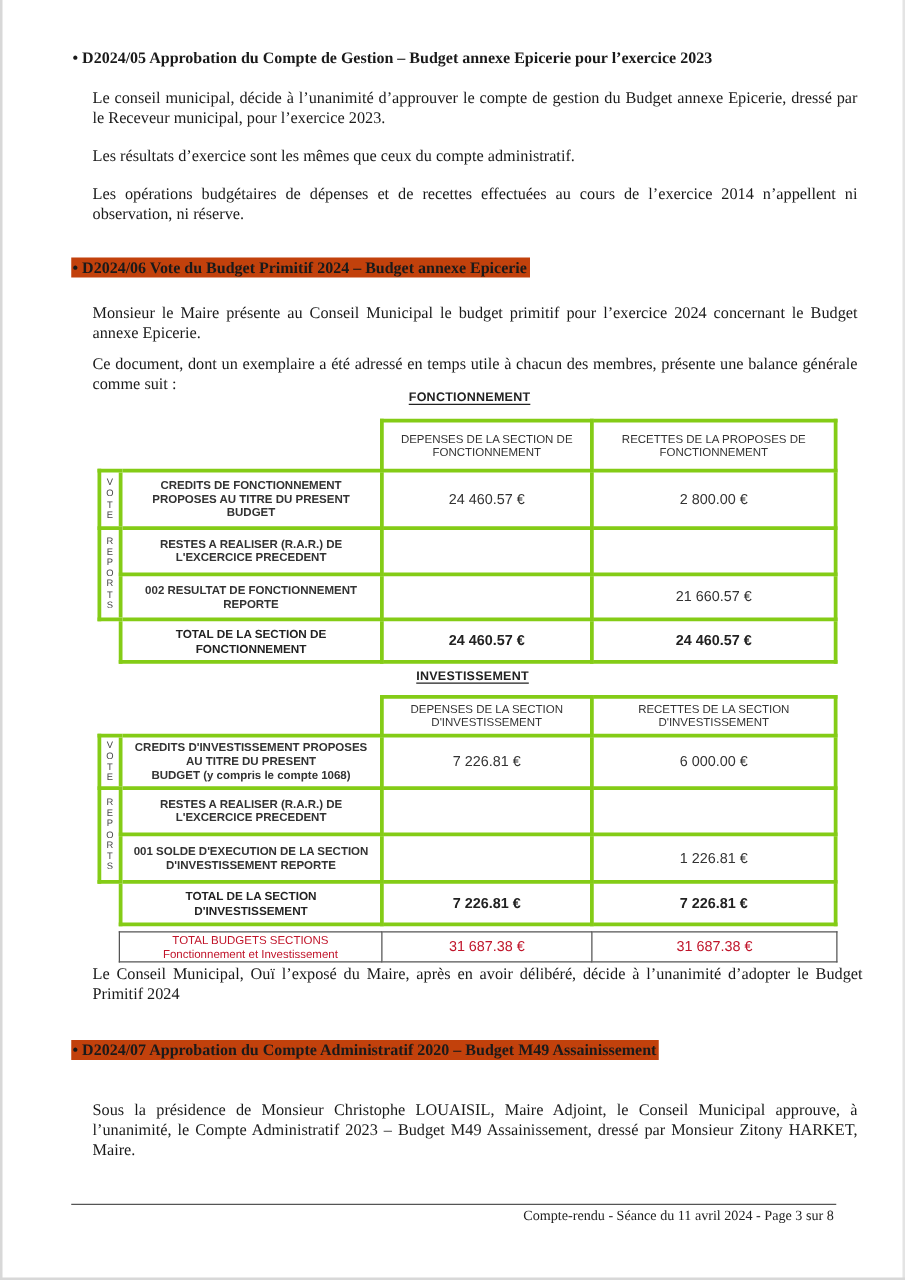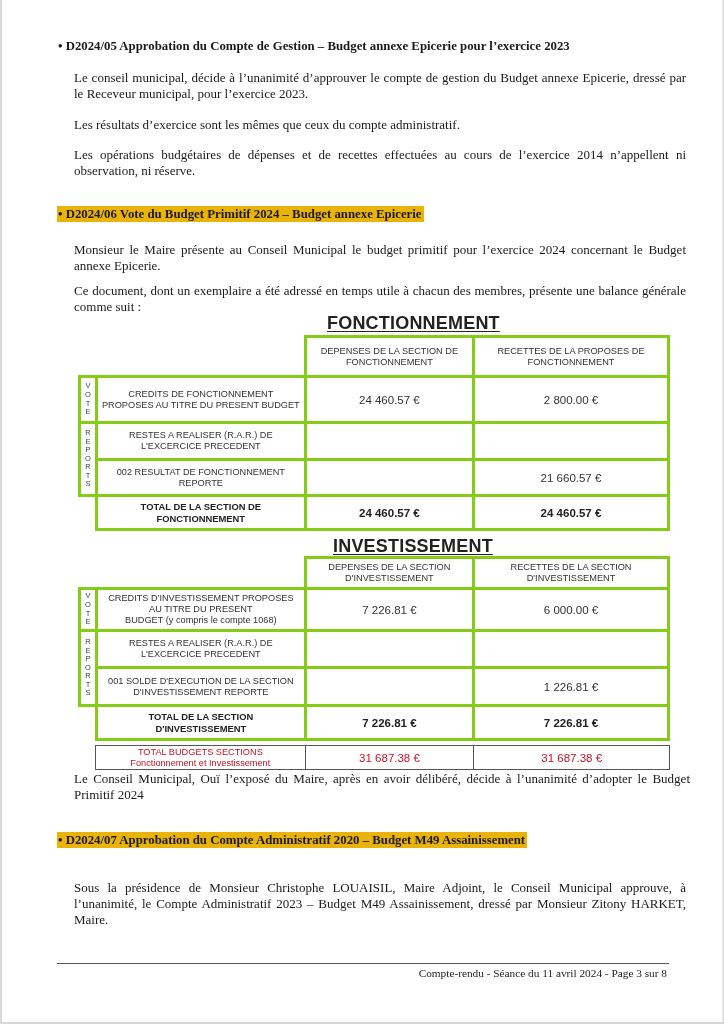--- a/index.html
+++ b/index.html
@@ -6,34 +6,34 @@
   body {
     width: 724px; height: 1024px; background: #ffffff; position: relative; overflow: hidden;
     font-family: "Liberation Serif", "DejaVu Serif", serif; color: #1a1a1a;
   }
   .page-edge-left { position: absolute; left: 0; top: 0; width: 2px; height: 1024px; background: #d8d8d8; }
   .page-edge-right { position: absolute; right: 0; top: 0; width: 2px; height: 1024px; background: #e4e4e4; }
   .page-edge-bottom { position: absolute; left: 0; bottom: 0; width: 724px; height: 2px; background: #d8d8d8; }
 
   .block { position: absolute; left: 39px; width: 612px; font-size: 13px; line-height: 16px; margin-left: 35px; }
   .heading { position: absolute; left: 57px; font-weight: bold; font-size: 12.8px; line-height: 16px; padding: 0 2px 0 1px; }
-  .heading.hl { background: #eab308; }
+  .heading.hl { background: #c2410c; }
   .para { text-align: justify; text-align-last: left; }
 
   .sect-title {
     position: absolute; font-family: "Liberation Sans", "DejaVu Sans", sans-serif; font-weight: bold;
-    font-size: 18px; text-decoration: underline; text-underline-offset: 2px; color: #222; letter-spacing: 0.2px;
+    font-size: 10px; text-decoration: underline; text-underline-offset: 2px; color: #222; letter-spacing: 0.2px;
   }
 
   table.budget { position: absolute; border-collapse: collapse;
     font-family: "Liberation Sans", "DejaVu Sans", sans-serif; color: #333; }
   table.budget td { border: 3px solid #84cc16; text-align: center; vertical-align: middle; padding: 0 4px; }
   table.budget td.none { border: none; }
   table.budget td.vert { width: 14px; padding: 0; font-size: 7.5px; line-height: 8.6px; color: #444; border-right: 1px solid #555; }
-  table.budget .lbl { font-size: 9.2px; line-height: 11px; }
+  table.budget .lbl { font-size: 9.2px; line-height: 11px; font-weight: bold; }
   table.budget .hdr { font-size: 9.2px; line-height: 11px; }
   table.budget .num { font-size: 11.5px; }
   table.budget .tot-lbl { font-size: 9.4px; line-height: 11.5px; font-weight: bold; color: #222; }
   table.budget .tot-num { font-size: 11.5px; font-weight: bold; color: #222; }
 
   table.grand { position: absolute; border-collapse: collapse;
     font-family: "Liberation Sans", "DejaVu Sans", sans-serif; }
   table.grand td { border: 1px solid #555; text-align: center; vertical-align: middle; color: #c0142a; font-weight: normal; }
   table.grand .g-lbl { font-size: 9.2px; line-height: 10.5px; }
   table.grand .g-num { font-size: 11.5px; }

